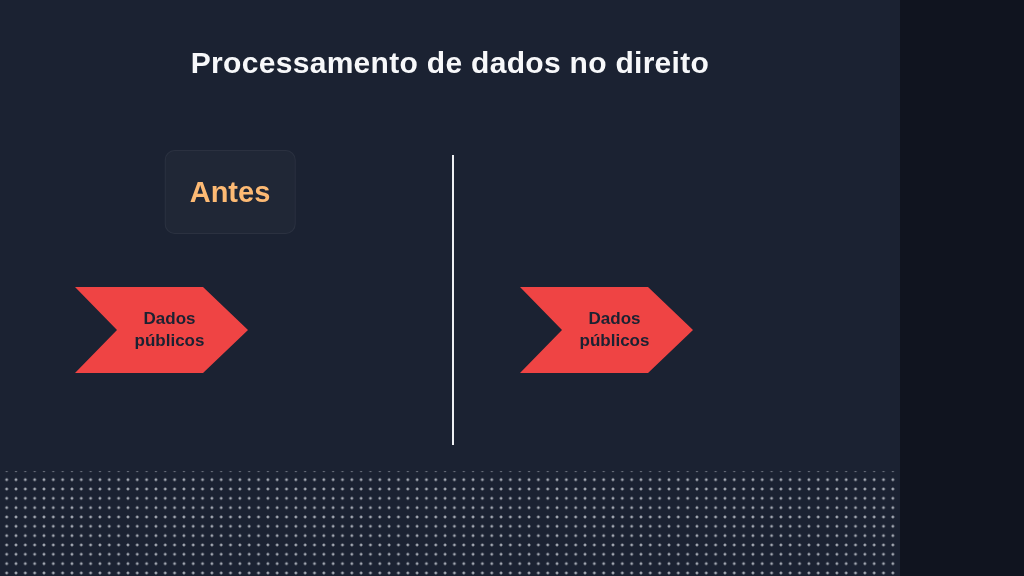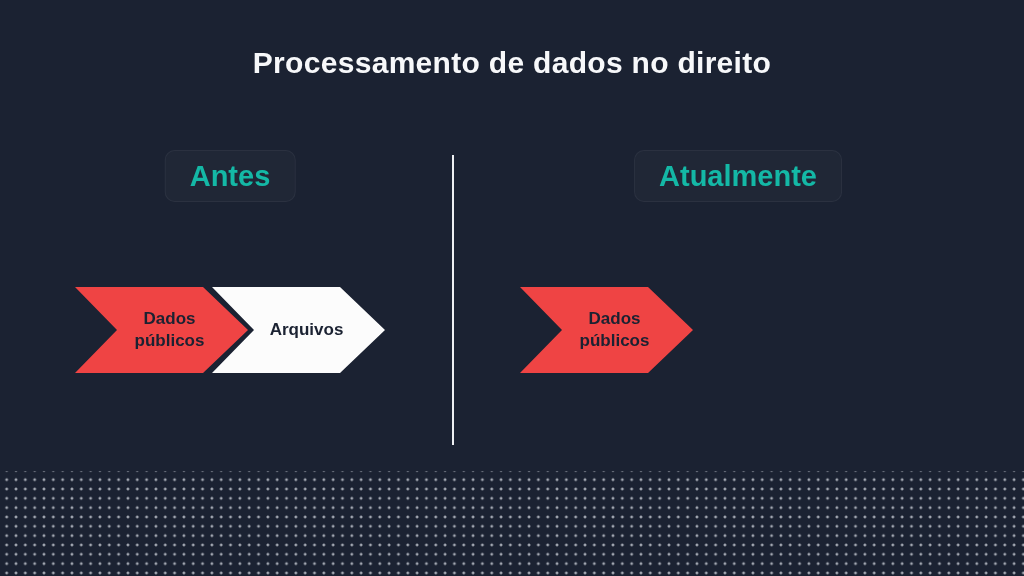--- a/index.html
+++ b/index.html
@@ -2,45 +2,45 @@
 <html><head>
 <meta charset="utf-8">
 <style>
   html, body {
     margin: 0;
     padding: 0;
     background: #10141f;
   }
   .slide {
     position: relative;
-    width: 1024px;
+    width: 900px;
     height: 576px;
     background: #1b2232;
     overflow: hidden;
     font-family: "Liberation Sans", sans-serif;
   }
   .slide-title {
     position: absolute;
     top: 46px;
     left: 0;
     width: 100%;
     text-align: center;
     color: #f7f8fa;
     font-size: 30px;
     font-weight: bold;
     letter-spacing: 0.3px;
   }
   .section-heading {
     position: absolute;
     top: 150px;
     transform: translateX(-50%);
-    padding: 0 24px;
+    padding: 16px 24px;
     height: 50px;
     line-height: 50px;
-    color: #14b8a6;
+    color: #fdba74;
     font-size: 29px;
     font-weight: bold;
     background: rgba(255,255,255,0.025);
     border: 1px solid rgba(255,255,255,0.05);
     border-radius: 10px;
     white-space: nowrap;
   }
   .heading-antes { left: 230px; }
   .heading-atualmente { left: 738px; }
   .divider {
@@ -92,29 +92,25 @@
 </style>
 </head>
 <body>
 
 <div class="slide">
 
   <div class="slide-title">Processamento de dados no direito</div>
 
   <div class="section-heading heading-antes">Antes</div>
 
-  <div class="section-heading heading-atualmente">Atualmente</div>
 
   <div class="divider"></div>
 
   <div class="chevron chev-yellow chev-before-0">
     <span>Dados públicos</span>
-  </div>
-  <div class="chevron chev-white chev-before-1">
-    <span>Arquivos</span>
   </div>
 
   <div class="chevron chev-yellow chev-current-0">
     <span>Dados públicos</span>
   </div>
 
   <div class="dots-band"></div>
 
 </div>
 

